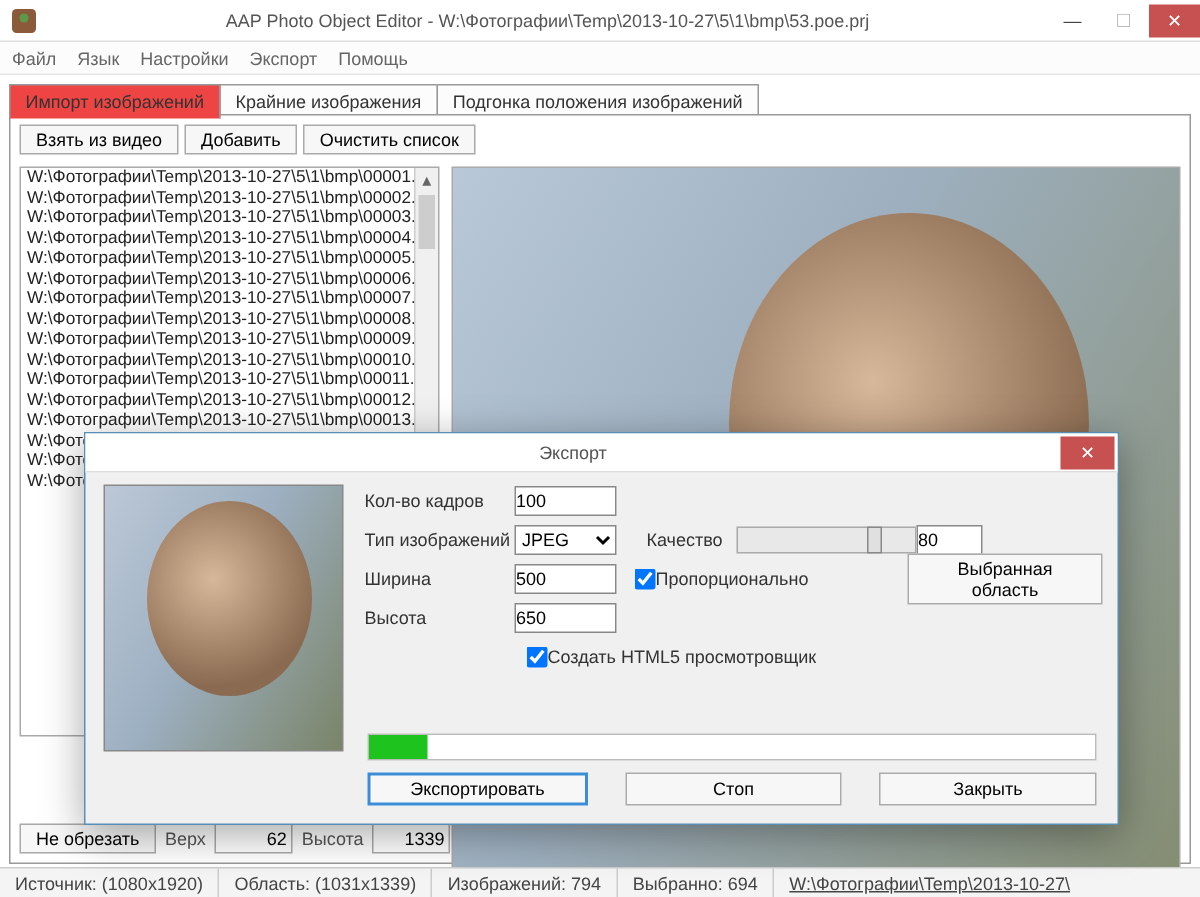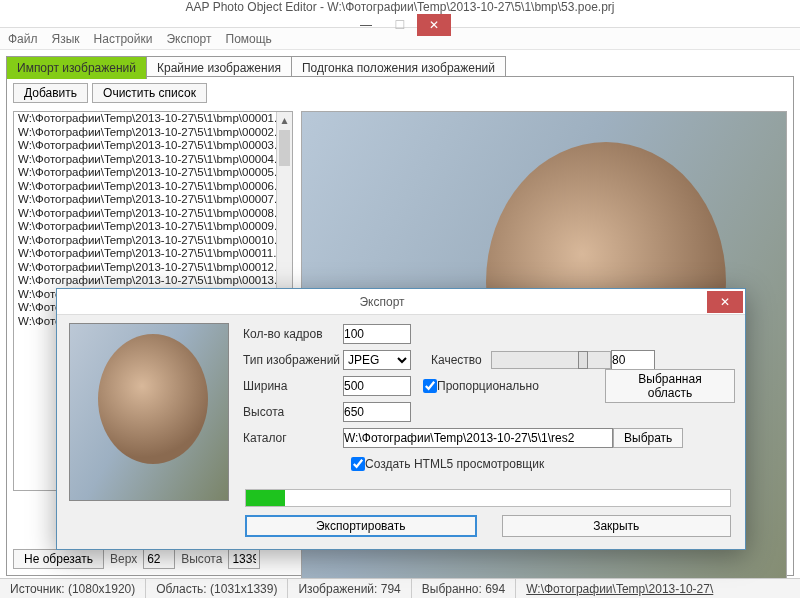--- a/index.html
+++ b/index.html
@@ -1,53 +1,53 @@
 <!DOCTYPE html>
 <html><head>
 <meta charset="utf-8">
 <style>
   * { box-sizing: border-box; margin: 0; padding: 0; font-family: "Segoe UI", Tahoma, sans-serif; font-size: 12px; }
   body { background: #fff; width: 800px; height: 598px; position: relative; overflow: hidden; color: #333; }
 
   
-  .titlebar { height: 28px; background: #fff; display: flex; align-items: center; border-bottom: 1px solid #ddd; flex-direction: column; }
+  .titlebar { height: 28px; background: #fff; display: flex; align-items: center; border-bottom: 1px solid #ddd; }
   .titlebar .appicon { width: 16px; height: 16px; margin: 0 8px; }
   .titlebar .title { flex: 1; text-align: center; color: #555; font-size: 12px; }
   .titlebar .winbtns { display: flex; }
   .titlebar .winbtn { width: 34px; height: 22px; display: flex; align-items: center; justify-content: center; color: #444; }
   .titlebar .winbtn.close { background: #c75050; color: #fff; }
   .titlebar .winbtn.dim { color: #bbb; }
 
   
   .menubar { height: 22px; display: flex; align-items: center; padding: 0 8px; gap: 14px; color: #666; border-bottom: 1px solid #e5e5e5; background: #fcfcfc; }
 
   
   .tabs { display: flex; margin: 6px 6px 0 6px; }
   .tab { padding: 4px 10px; border: 1px solid #999; border-bottom: none; background: #fcfcfc; margin-right: -1px; color: #333; }
-  .tab.active { background: #84cc16; position: relative; z-index: 2; }
+  .tab.active { background: #ef4444; position: relative; z-index: 2; }
   .tabpanel { position: absolute; top: 76px; left: 6px; right: 6px; bottom: 22px; border: 1px solid #999; background: #fff; }
 
   
   .toolbar { display: flex; gap: 4px; padding: 6px; }
   .btn { border: 1px solid #aaa; background: #f7f7f7; padding: 2px 10px; font-size: 12px; cursor: pointer; }
   .filelist { position: absolute; top: 34px; left: 6px; width: 280px; height: 380px; border: 1px solid #aaa; background: #fff; overflow: hidden; }
   .filelist .row { padding: 0 4px; font-size: 11.5px; color: #222; white-space: nowrap; line-height: 13.5px; }
   .filelist .scrollbar { position: absolute; right: 0; top: 0; bottom: 0; width: 16px; background: #f0f0f0; border-left: 1px solid #ccc; }
   .filelist .scrollbar .thumb { position: absolute; left: 2px; right: 2px; top: 18px; height: 36px; background: #cdcdcd; }
   .filelist .scrollbar .arrow { position: absolute; left: 0; right: 0; height: 16px; display:flex; align-items:center; justify-content:center; color:#666; }
   .filelist .scrollbar .arrow.up { top: 0; }
   .filelist .scrollbar .arrow.down { bottom: 0; }
 
   
   .preview { position: absolute; top: 34px; left: 294px; right: 6px; height: 493px; border: 1px solid #aaa; background: linear-gradient(120deg,#b8c8d8 0%,#9eb0c0 40%,#848c70 100%); overflow: hidden; }
 
   
   .bottomctrls { position: absolute; left: 6px; bottom: 6px; display: flex; gap: 6px; align-items: center; }
   .bottomctrls .lbl { font-size: 12px; color: #555; }
-  .bottomctrls input { width: 32px; height: 20px; border: 1px solid #aaa; padding: 0 3px; font-size: 12px; }
+  .bottomctrls input { width: 52px; height: 20px; border: 1px solid #aaa; padding: 0 3px; font-size: 12px; text-align: right; }
 
   
   .statusbar { position: absolute; left: 0; right: 0; bottom: 0; height: 20px; background: #f4f4f4; border-top: 1px solid #ccc; display: flex; align-items: center; font-size: 11.5px; color: #444; }
   .statusbar .seg { padding: 0 10px; border-right: 1px solid #ccc; height: 100%; display: flex; align-items: center; }
   .statusbar .seg:last-child { border-right: none; flex: 1; text-decoration: underline; }
 
   
   .dialog { position: absolute; left: 56px; top: 288px; width: 690px; height: 262px; background: #f0f0f0; box-shadow: 0 6px 26px rgba(0,0,0,0.35); border: 1px solid #5a8fb5; }
   .dialog .dlgtitle { height: 26px; background: #fff; display: flex; align-items: center; border-bottom: 1px solid #ddd; }
   .dialog .dlgtitle .t { flex: 1; text-align: center; color: #555; }
@@ -98,20 +98,21 @@
 </div>
 
 <div class="tabs">
   <div class="tab active">Импорт изображений</div>
   <div class="tab">Крайние изображения</div>
   <div class="tab">Подгонка положения изображений</div>
 </div>
 
 <div class="tabpanel">
   <div class="toolbar">
+    <button class="btn">Взять из видео</button>
     <button class="btn">Добавить</button>
     <button class="btn">Очистить список</button>
   </div>
 
   <div class="filelist">
     <div id="filerows">
         <div class="row">W:\Фотографии\Temp\2013-10-27\5\1\bmp\00001.bmp</div>
         <div class="row">W:\Фотографии\Temp\2013-10-27\5\1\bmp\00002.bmp</div>
         <div class="row">W:\Фотографии\Temp\2013-10-27\5\1\bmp\00003.bmp</div>
         <div class="row">W:\Фотографии\Temp\2013-10-27\5\1\bmp\00004.bmp</div>
@@ -186,33 +187,29 @@
         <span style="width:12px"></span>
         <input type="checkbox" checked="" style="">
         <span>Пропорционально</span>
         <span style="flex:1"></span>
         <button class="btn" style="width:130px">Выбранная область</button>
       </div>
       <div class="frow">
         <span class="flabel">Высота</span>
         <input class="finput" value="650" style="">
       </div>
-      <div class="frow">
-        <span class="flabel">Каталог</span>
-        <input class="finput wide" value="W:\Фотографии\Temp\2013-10-27\5\1\res2" style="">
-        <button class="btn" style="width:70px">Выбрать</button>
-      </div>
       <div class="frow" style="margin-left:108px">
         <input type="checkbox" checked="" style="">
         <span>Создать HTML5 просмотровщик</span>
       </div>
     </div>
 
     <div class="progress">
       <div class="fill" id="progfill" style="width: 8%;"></div>
     </div>
 
     <div class="btnrow">
       <button class="btn primary">Экспортировать</button>
+      <button class="btn">Стоп</button>
       <button class="btn">Закрыть</button>
     </div>
   </div>
 </div>
 
 </body></html>

